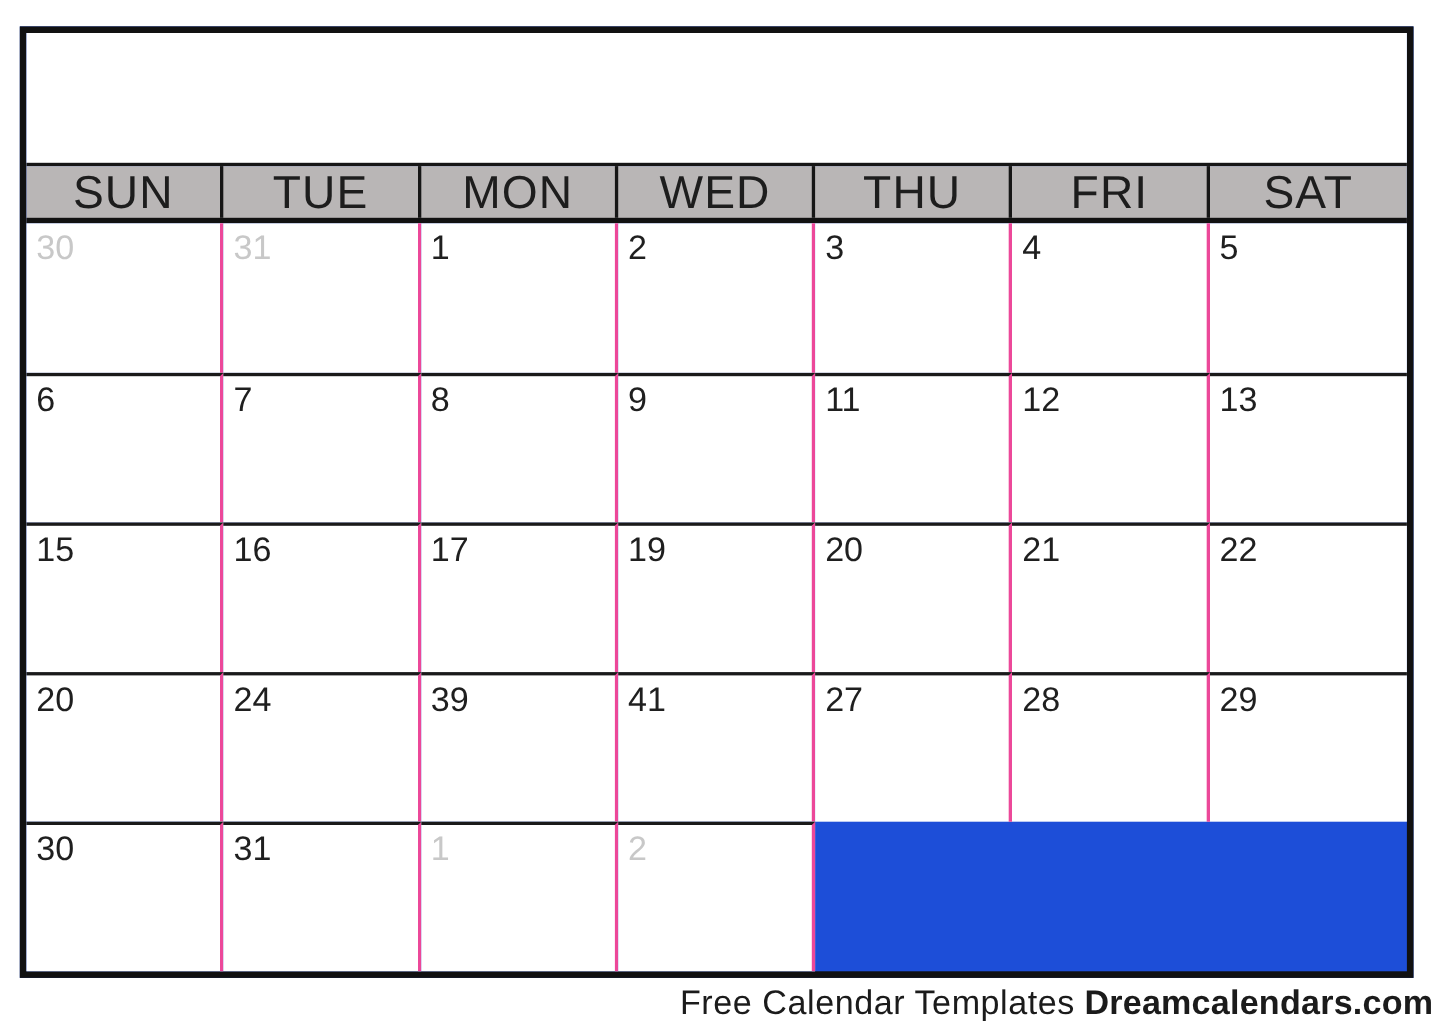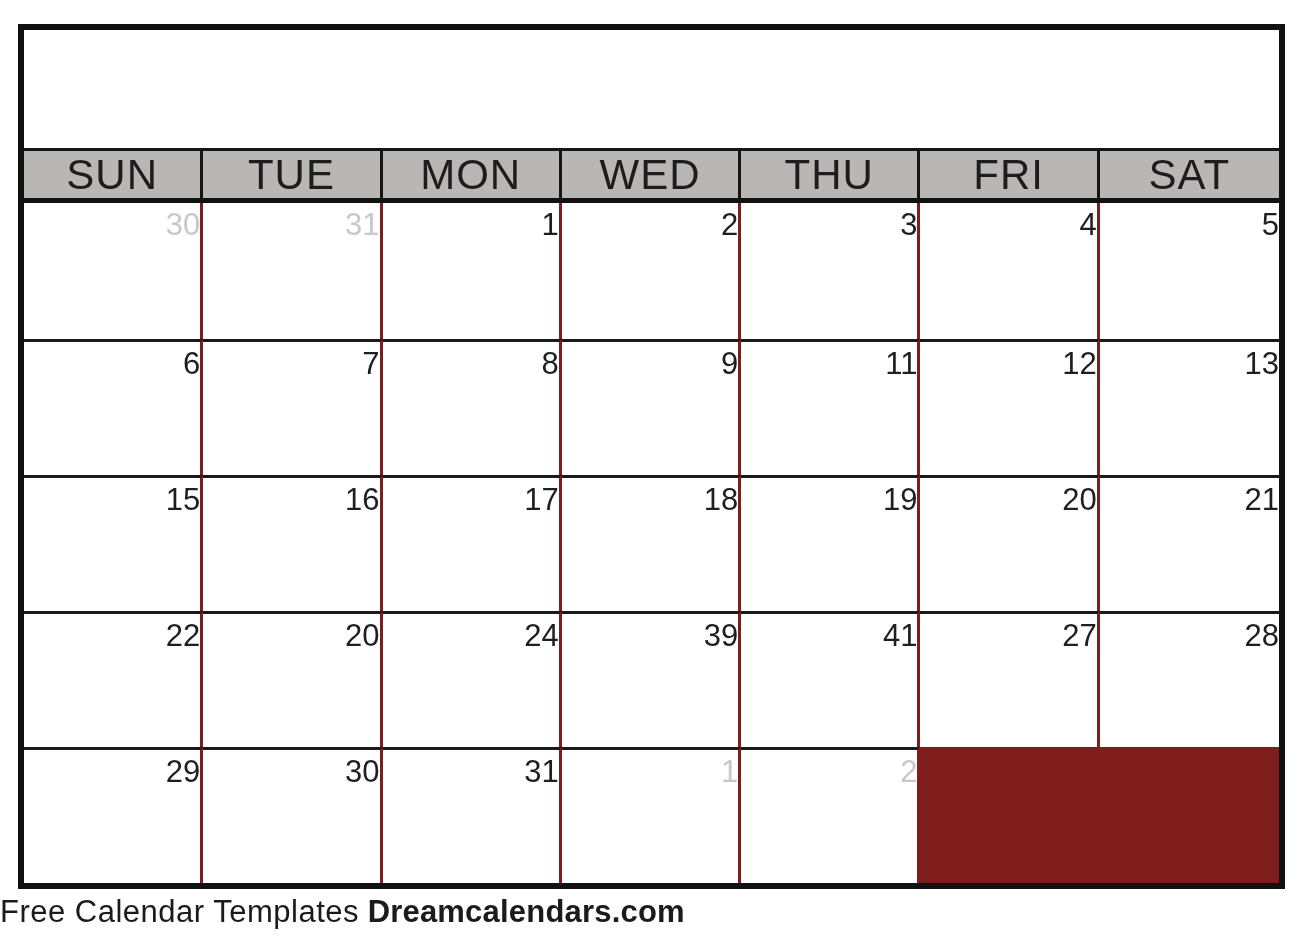--- a/index.html
+++ b/index.html
@@ -8,22 +8,21 @@
     position: relative;
     background: #ffffff;
     font-family: "Liberation Sans", "DejaVu Sans", sans-serif;
     overflow: hidden;
   }
   .calendar {
     position: absolute;
     left: 18px; top: 24px;
     width: 1255px; 
     border: 6px solid #111111;
-    background: #7f1d1d;
-    text-align: right;
+    background: #1d4ed8;
   }
   .month-title-box {
     height: 118px;
     background: #ffffff;
     border-bottom: 3px solid #161616;
     font-size: 48px;
     color: #1d1d1d;
     display: flex; align-items: center; justify-content: center;
   }
   .day-header-row {
@@ -41,40 +40,40 @@
     border-right: 3px solid #161616;
     overflow: hidden;
   }
   .day-header-cell:nth-child(7n) { border-right: none; }
   .date-grid {
     display: grid;
     grid-template-columns: repeat(7, 1fr);
     grid-auto-rows: 136px;
   }
   .cell {
-    border-right: 3px solid #7f1d1d;
+    border-right: 3px solid #ec4899;
     border-top: 3px solid #1a1a1a;
     background: #ffffff;
     box-sizing: border-box;
     padding: 4px 0 0 9px;
   }
   .cell:nth-child(7n) { border-right: none; }
   .cell:nth-child(-n+7) { border-top: none; }
   .num {
     font-size: 31px;
     line-height: 1.15;
     color: #1f1f1f;
     display: inline-block;
   }
   .cell[data-muted="true"] .num { color: #c8c8c8; }
   .footer {
     position: absolute;
     left: 0; top: 894px;
     width: 100%;
-    text-align: left;
+    text-align: right;
     font-size: 31px;
     color: #1b1b1b;
     white-space: nowrap;
   }
   .footer .prefix { font-weight: 400; letter-spacing: 0.5px; }
   .footer .brand  { font-weight: 700; letter-spacing: 0.2px; }
 </style>
 </head>
 <body>
 
@@ -105,21 +104,20 @@
     <div class="cell" data-muted="false"><span class="num">7</span></div>
     <div class="cell" data-muted="false"><span class="num">8</span></div>
     <div class="cell" data-muted="false"><span class="num">9</span></div>
     <div class="cell" data-muted="false"><span class="num">11</span></div>
     <div class="cell" data-muted="false"><span class="num">12</span></div>
 
     <div class="cell" data-muted="false"><span class="num">13</span></div>
     <div class="cell" data-muted="false"><span class="num">15</span></div>
     <div class="cell" data-muted="false"><span class="num">16</span></div>
     <div class="cell" data-muted="false"><span class="num">17</span></div>
-    <div class="cell" data-muted="false"><span class="num">18</span></div>
     <div class="cell" data-muted="false"><span class="num">19</span></div>
 
     <div class="cell" data-muted="false"><span class="num">20</span></div>
     <div class="cell" data-muted="false"><span class="num">21</span></div>
     <div class="cell" data-muted="false"><span class="num">22</span></div>
     <div class="cell" data-muted="false"><span class="num">20</span></div>
     <div class="cell" data-muted="false"><span class="num">24</span></div>
     <div class="cell" data-muted="false"><span class="num">39</span></div>
     <div class="cell" data-muted="false"><span class="num">41</span></div>
 

